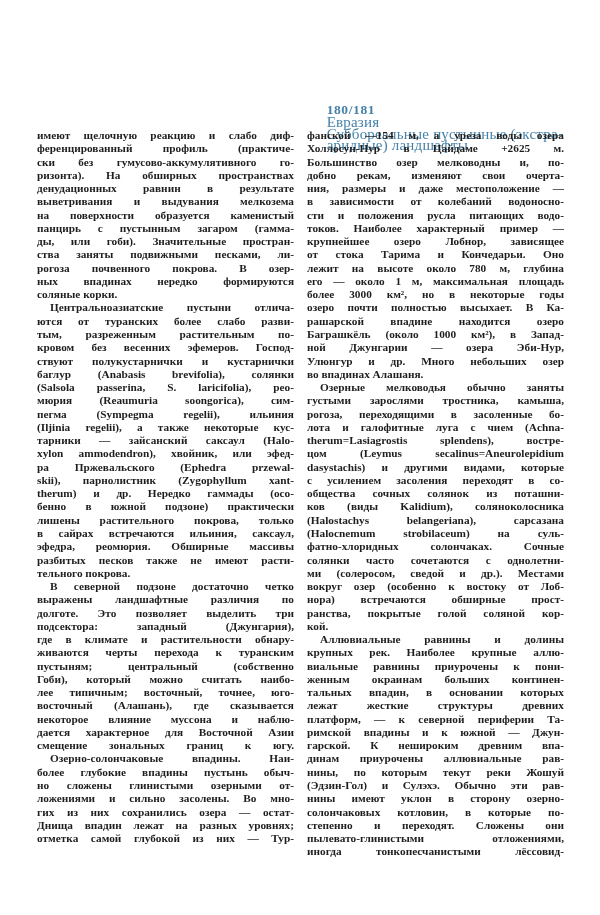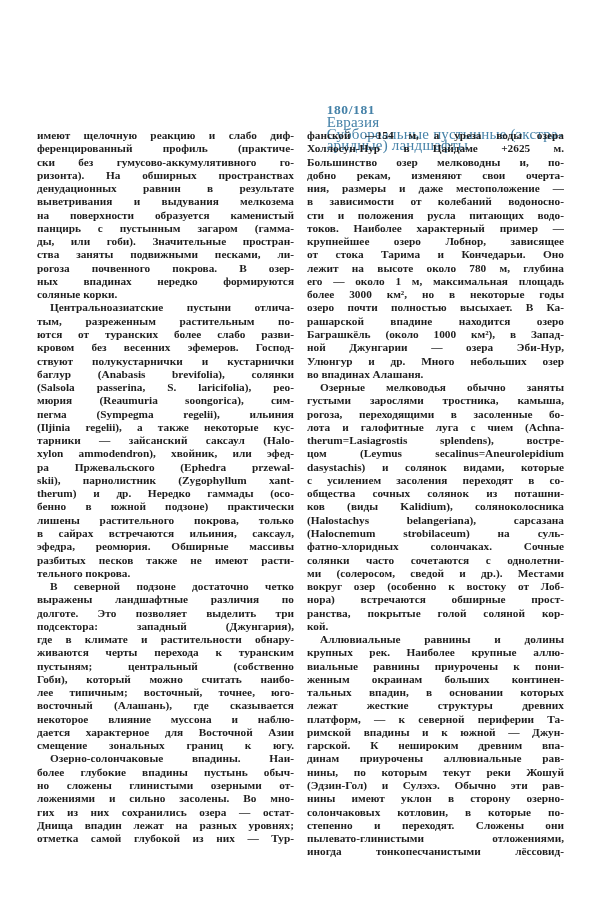--- a/index.html
+++ b/index.html
@@ -52,22 +52,22 @@
         <div class="line"><span>денудационных равнин в результате</span></div>
         <div class="line"><span>выветривания и выдувания мелкозема</span></div>
         <div class="line"><span>на поверхности образуется каменистый</span></div>
         <div class="line"><span>панцирь с пустынным загаром (гамма-</span></div>
         <div class="line"><span>ды, или гоби). Значительные простран-</span></div>
         <div class="line"><span>ства заняты подвижными песками, ли-</span></div>
         <div class="line"><span>рогоза почвенного покрова. В озер-</span></div>
         <div class="line"><span>ных впадинах нередко формируются</span></div>
         <div class="line end"><span>соляные корки.</span></div>
         <div class="line indent"><span>Центральноазиатские пустыни отлича-</span></div>
+        <div class="line"><span>ются от туранских более слабо разви-</span></div>
         <div class="line"><span>тым, разреженным растительным по-</span></div>
-        <div class="line"><span>ются от туранских более слабо разви-</span></div>
         <div class="line"><span>кровом без весенних эфемеров. Господ-</span></div>
         <div class="line"><span>ствуют полукустарнички и кустарнички</span></div>
         <div class="line"><span>баглур (Anabasis brevifolia), солянки</span></div>
         <div class="line"><span>(Salsola passerina, S. laricifolia), рео-</span></div>
         <div class="line"><span>мюрия (Reaumuria soongorica), сим-</span></div>
         <div class="line"><span>пегма (Sympegma regelii), ильиния</span></div>
         <div class="line"><span>(Iljinia regelii), а также некоторые кус-</span></div>
         <div class="line"><span>тарники — зайсанский саксаул (Halo-</span></div>
         <div class="line"><span>xylon ammodendron), хвойник, или эфед-</span></div>
         <div class="line"><span>ра Пржевальского (Ephedra przewal-</span></div>
@@ -119,21 +119,21 @@
         <div class="line"><span>Баграшкёль (около 1000 км²), в Запад-</span></div>
         <div class="line"><span>ной Джунгарии — озера Эби-Нур,</span></div>
         <div class="line"><span>Улюнгур и др. Много небольших озер</span></div>
         <div class="line end"><span>во впадинах Алашаня.</span></div>
         <div class="line indent"><span>Озерные мелководья обычно заняты</span></div>
         <div class="line"><span>густыми зарослями тростника, камыша,</span></div>
         <div class="line"><span>рогоза, переходящими в засоленные бо-</span></div>
         <div class="line"><span>лота и галофитные луга с чием (Achna-</span></div>
         <div class="line"><span>therum=Lasiagrostis splendens), востре-</span></div>
         <div class="line"><span>цом (Leymus secalinus=Aneurolepidium</span></div>
-        <div class="line"><span>dasystachis) и солянок видами, которые</span></div>
+        <div class="line"><span>dasystachis) и другими видами, которые</span></div>
         <div class="line"><span>с усилением засоления переходят в со-</span></div>
         <div class="line"><span>общества сочных солянок из поташни-</span></div>
         <div class="line"><span>ков (виды Kalidium), соляноколосника</span></div>
         <div class="line"><span>(Halostachys belangeriana), сарсазана</span></div>
         <div class="line"><span>(Halocnemum strobilaceum) на суль-</span></div>
         <div class="line"><span>фатно-хлоридных солончаках. Сочные</span></div>
         <div class="line"><span>солянки часто сочетаются с однолетни-</span></div>
         <div class="line"><span>ми (солеросом, сведой и др.). Местами</span></div>
         <div class="line"><span>вокруг озер (особенно к востоку от Лоб-</span></div>
         <div class="line"><span>нора) встречаются обширные прост-</span></div>

